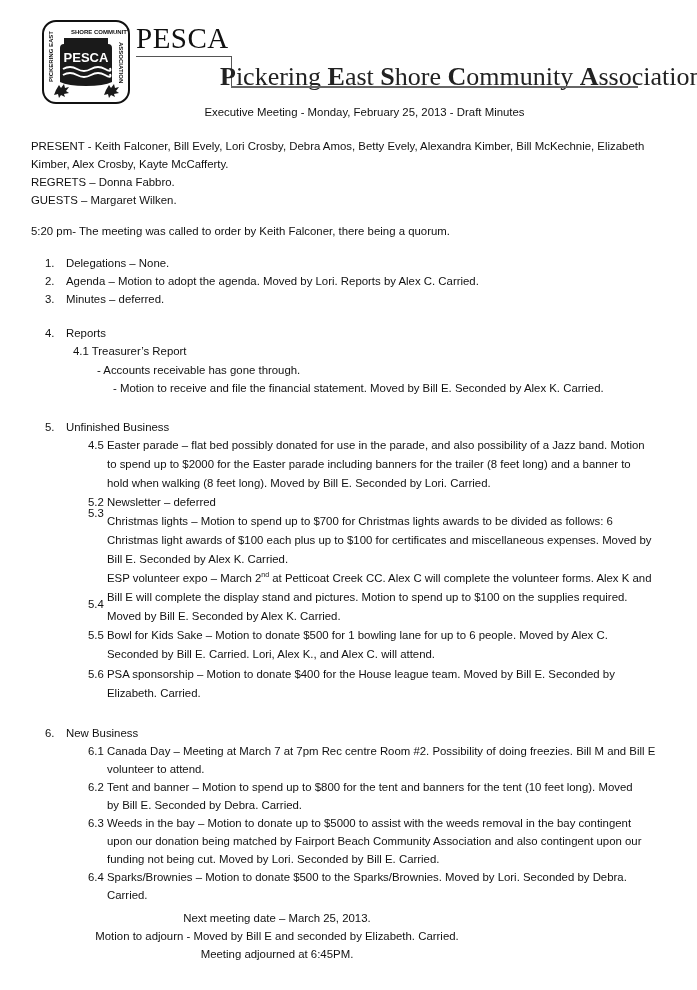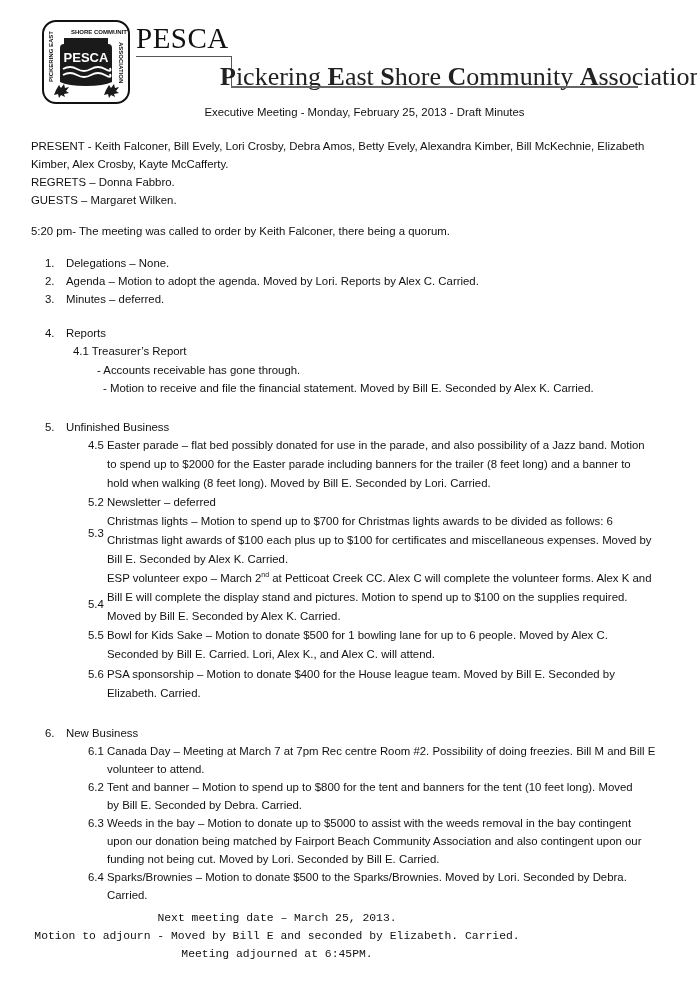--- a/index.html
+++ b/index.html
@@ -26,21 +26,21 @@
   .brand-sub-line { position: absolute; left: 231px; top: 86px; width: 407px; height: 2px; background: #666; }
 
   .doc { position: absolute; left: 0; top: 0; width: 697px; font-size: 11.4px; line-height: 18.5px; }
   .title { position: absolute; top: 103px; left: 8px; width: 697px; text-align: center; padding-left: 8px; }
   .block { position: absolute; left: 31px; width: 630px; }
   .line { white-space: nowrap; }
   .num { position: absolute; left: 45px; }
   .numtext { position: absolute; left: 66px; }
   .subnum { position: absolute; left: 88px; }
   .subtext { position: absolute; left: 107px; width: 560px; }
-  .center { position: absolute; left: 0; width: 554px; text-align: center; font-family: Liberation Mono, monospace; }
+  .center { position: absolute; left: 0; width: 554px; text-align: center; }
   sup { font-size: 7px; line-height: 0; vertical-align: super; }
 </style>
 </head>
 <body>
 
 <div class="logo">
   <svg width="84" height="80" viewBox="0 0 84 80">
 
     <path d="M20 16 L64 16 L64 22 Q68 22 68 26 L68 60 Q60 64 42 64 Q24 64 16 60 L16 26 Q16 22 20 22 Z" fill="#1a1a1a"></path>
     <text x="42" y="40" text-anchor="middle" font-family="Liberation Sans, sans-serif" font-size="13" fill="#fff" font-weight="bold">PESCA</text>
@@ -77,34 +77,34 @@
   <div class="numtext line" style="top:254px">Delegations – None.</div>
   <div class="num line" style="top:272px">2.</div>
   <div class="numtext line" style="top:272px">Agenda – Motion to adopt the agenda. Moved by Lori. Reports by Alex C. Carried.</div>
   <div class="num line" style="top:290px">3.</div>
   <div class="numtext line" style="top:290px">Minutes – deferred.</div>
 
   <div class="num line" style="top:324px">4.</div>
   <div class="numtext line" style="top:324px">Reports</div>
   <div class="line" style="position:absolute;left:73px;top:342px">4.1 Treasurer’s Report</div>
   <div class="line" style="position:absolute;left:97px;top:361px">-  Accounts receivable has gone through.</div>
-  <div class="line" style="position:absolute;left:103px;top:379px">-  Motion to receive and file the financial statement. Moved by Bill E. Seconded by Alex K. Carried.</div>
+  <div class="line" style="position:absolute;left:113px;top:379px">-  Motion to receive and file the financial statement. Moved by Bill E. Seconded by Alex K. Carried.</div>
 
   <div class="num line" style="top:418px">5.</div>
   <div class="numtext line" style="top:418px">Unfinished Business</div>
 
   <div class="subnum line" style="top:436px">4.5</div>
   <div class="subtext line" style="top:436px">Easter parade – flat bed possibly donated for use in the parade, and also possibility of a Jazz band. Motion</div>
   <div class="subtext line" style="top:455px">to spend up to $2000 for the Easter parade including banners for the trailer (8 feet long) and a banner to</div>
   <div class="subtext line" style="top:474px">hold when walking (8 feet long). Moved by Bill E. Seconded by Lori. Carried.</div>
 
   <div class="subnum line" style="top:493px">5.2</div>
   <div class="subtext line" style="top:493px">Newsletter – deferred</div>
 
-  <div class="subnum line" style="top:524px">5.3</div>
+  <div class="subnum line" style="top:504px">5.3</div>
   <div class="subtext line" style="top:512px">Christmas lights – Motion to spend up to $700 for Christmas lights awards to be divided as follows: 6</div>
   <div class="subtext line" style="top:531px">Christmas light awards of $100 each plus up to $100 for certificates and miscellaneous expenses. Moved by</div>
   <div class="subtext line" style="top:550px">Bill E. Seconded by Alex K. Carried.</div>
 
   <div class="subnum line" style="top:595px">5.4</div>
   <div class="subtext line" style="top:569px"><span>ESP volunteer expo – March 2</span><sup>nd</sup><span> at Petticoat Creek CC. Alex C will complete the volunteer forms. Alex K and</span></div>
   <div class="subtext line" style="top:588px">Bill E will complete the display stand and pictures. Motion to spend up to $100 on the supplies required.</div>
   <div class="subtext line" style="top:607px">Moved by Bill E. Seconded by Alex K. Carried.</div>
 
   <div class="subnum line" style="top:626px">5.5</div>

